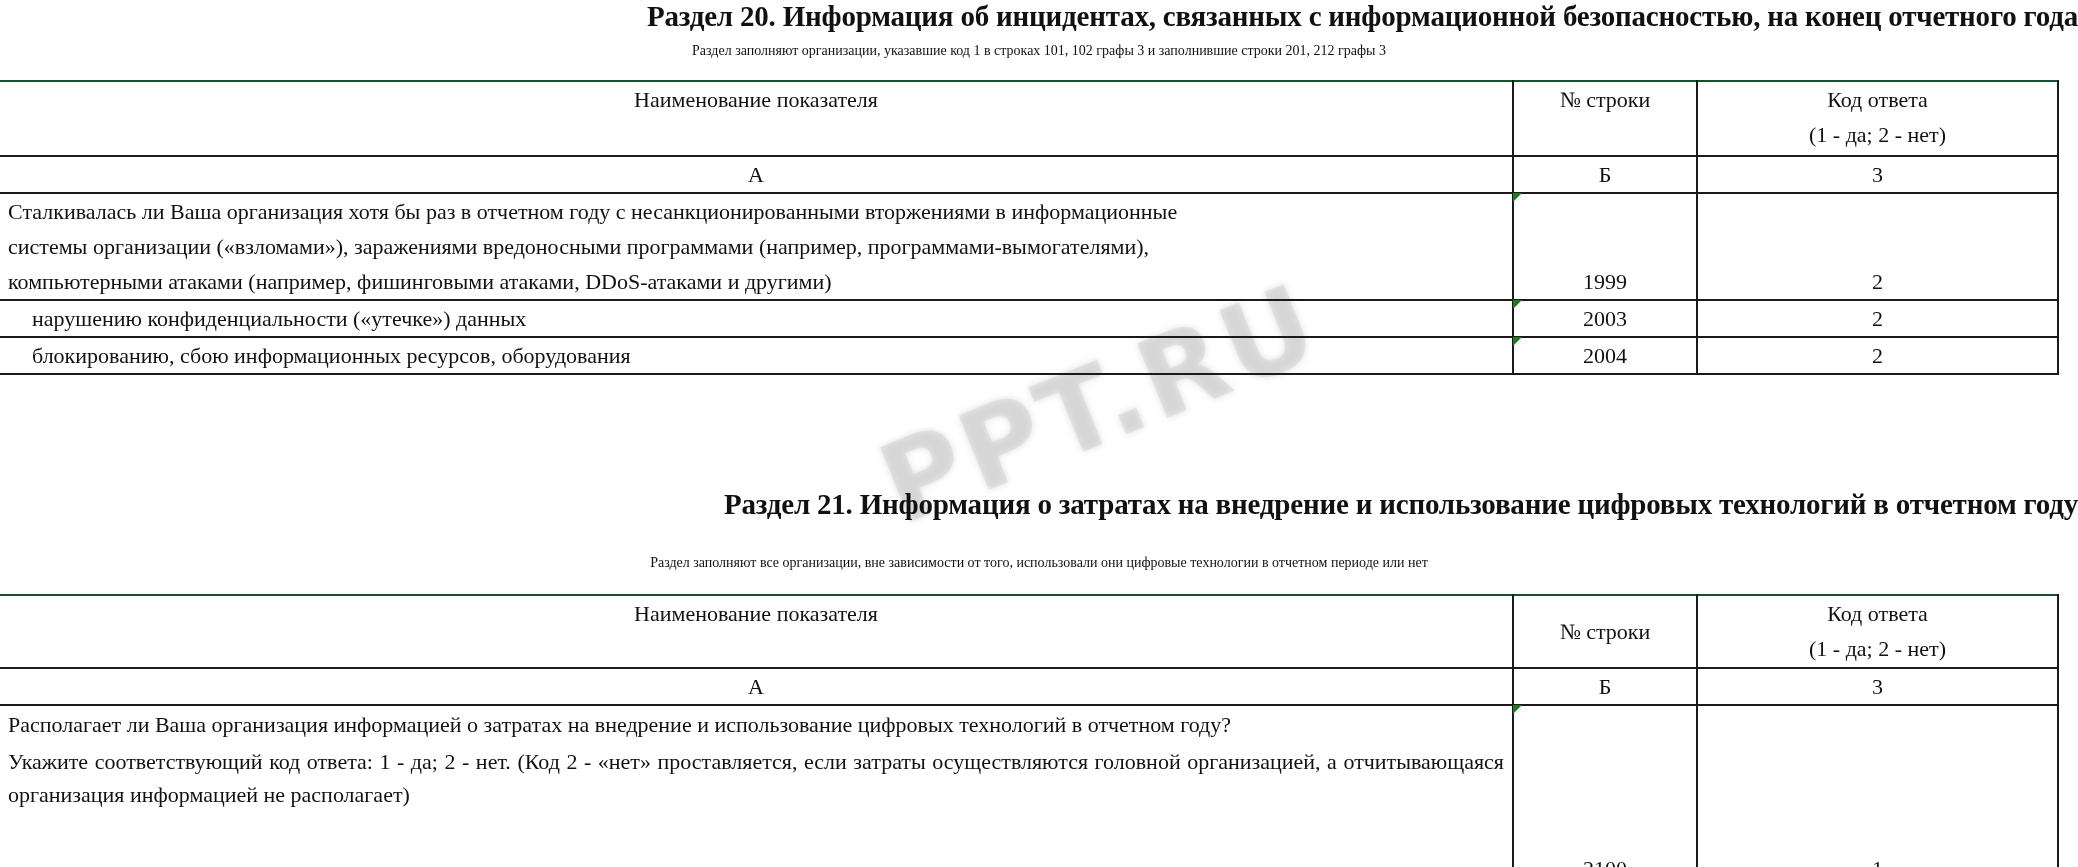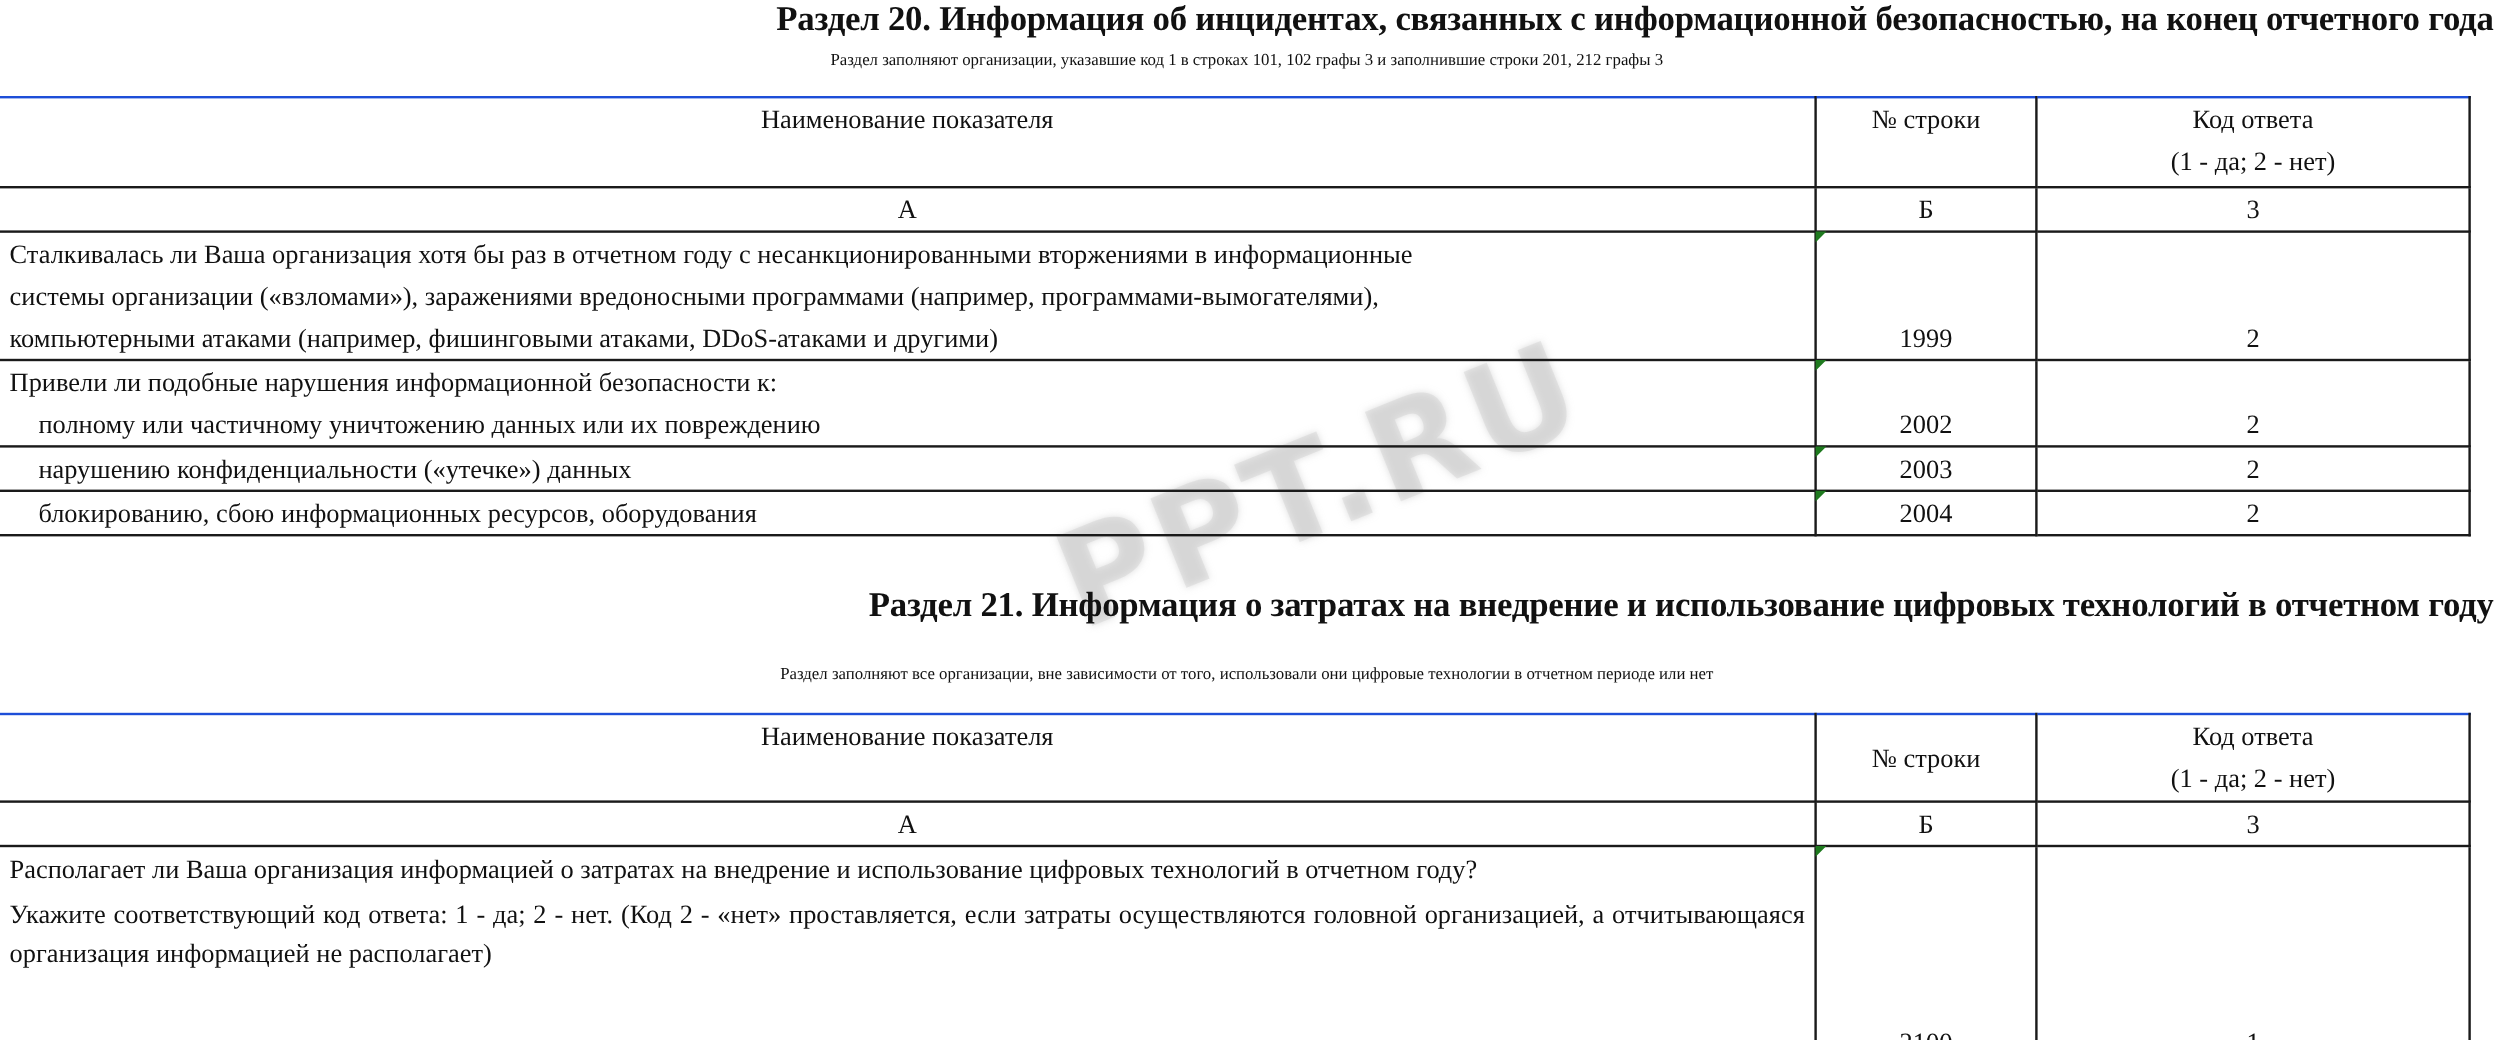--- a/index.html
+++ b/index.html
@@ -18,21 +18,21 @@
     .tbl {
       position: absolute; left: 0; width: 2058px;
       border-collapse: collapse; table-layout: fixed;
       font-size: 22px;
     }
     .tbl td {
       border: 2px solid #1a1a1a; padding: 0 8px; vertical-align: top; position: relative;
       line-height: 35px;
     }
     .tbl td:first-child { border-left: none; }
-    .tbl tr:first-child td { border-top: 2px solid #1d4ed8; margin-left: 12px; }
+    .tbl tr:first-child td { border-top: 2px solid #14532d; margin-left: 12px; }
     .tbl col.c1 { width: 1513px; }
     .tbl col.c2 { width: 184px; }
     .tbl col.c3 { width: 361px; }
     .center { text-align: center; }
     .bottom { vertical-align: bottom !important; }
     .middle { vertical-align: middle !important; }
     .hdr td { padding-top: 0; }
     .indent { padding-left: 32px !important; }
     .marker {
       position: absolute; left: -1px; top: -1px; width: 0; height: 0;
@@ -79,31 +79,20 @@
       <div>Сталкивалась ли Ваша организация хотя бы раз в отчетном году с несанкционированными вторжениями в информационные</div>
       <div>системы организации («взломами»), заражениями вредоносными программами (например, программами-вымогателями),</div>
       <div>компьютерными атаками (например, фишинговыми атаками, DDoS-атаками и другими)</div>
     </td>
     <td class="center bottom">
       <span class="marker"></span>
       <span>1999</span>
     </td>
     <td class="center bottom">2</td>
   </tr>
-  <tr style="height:70px;">
-    <td>
-      <div>Привели ли подобные нарушения информационной безопасности к:</div>
-      <div style="padding-left:24px;">полному или частичному уничтожению данных или их повреждению</div>
-    </td>
-    <td class="center bottom">
-      <span class="marker"></span>
-      <span>2002</span>
-    </td>
-    <td class="center bottom">2</td>
-  </tr>
   <tr style="height:35px;">
     <td class="indent">нарушению конфиденциальности («утечке») данных</td>
     <td class="center">
       <span class="marker"></span>
       <span>2003</span>
     </td>
     <td class="center">2</td>
   </tr>
   <tr style="height:35px;">
     <td class="indent">блокированию, сбою информационных ресурсов, оборудования</td>

